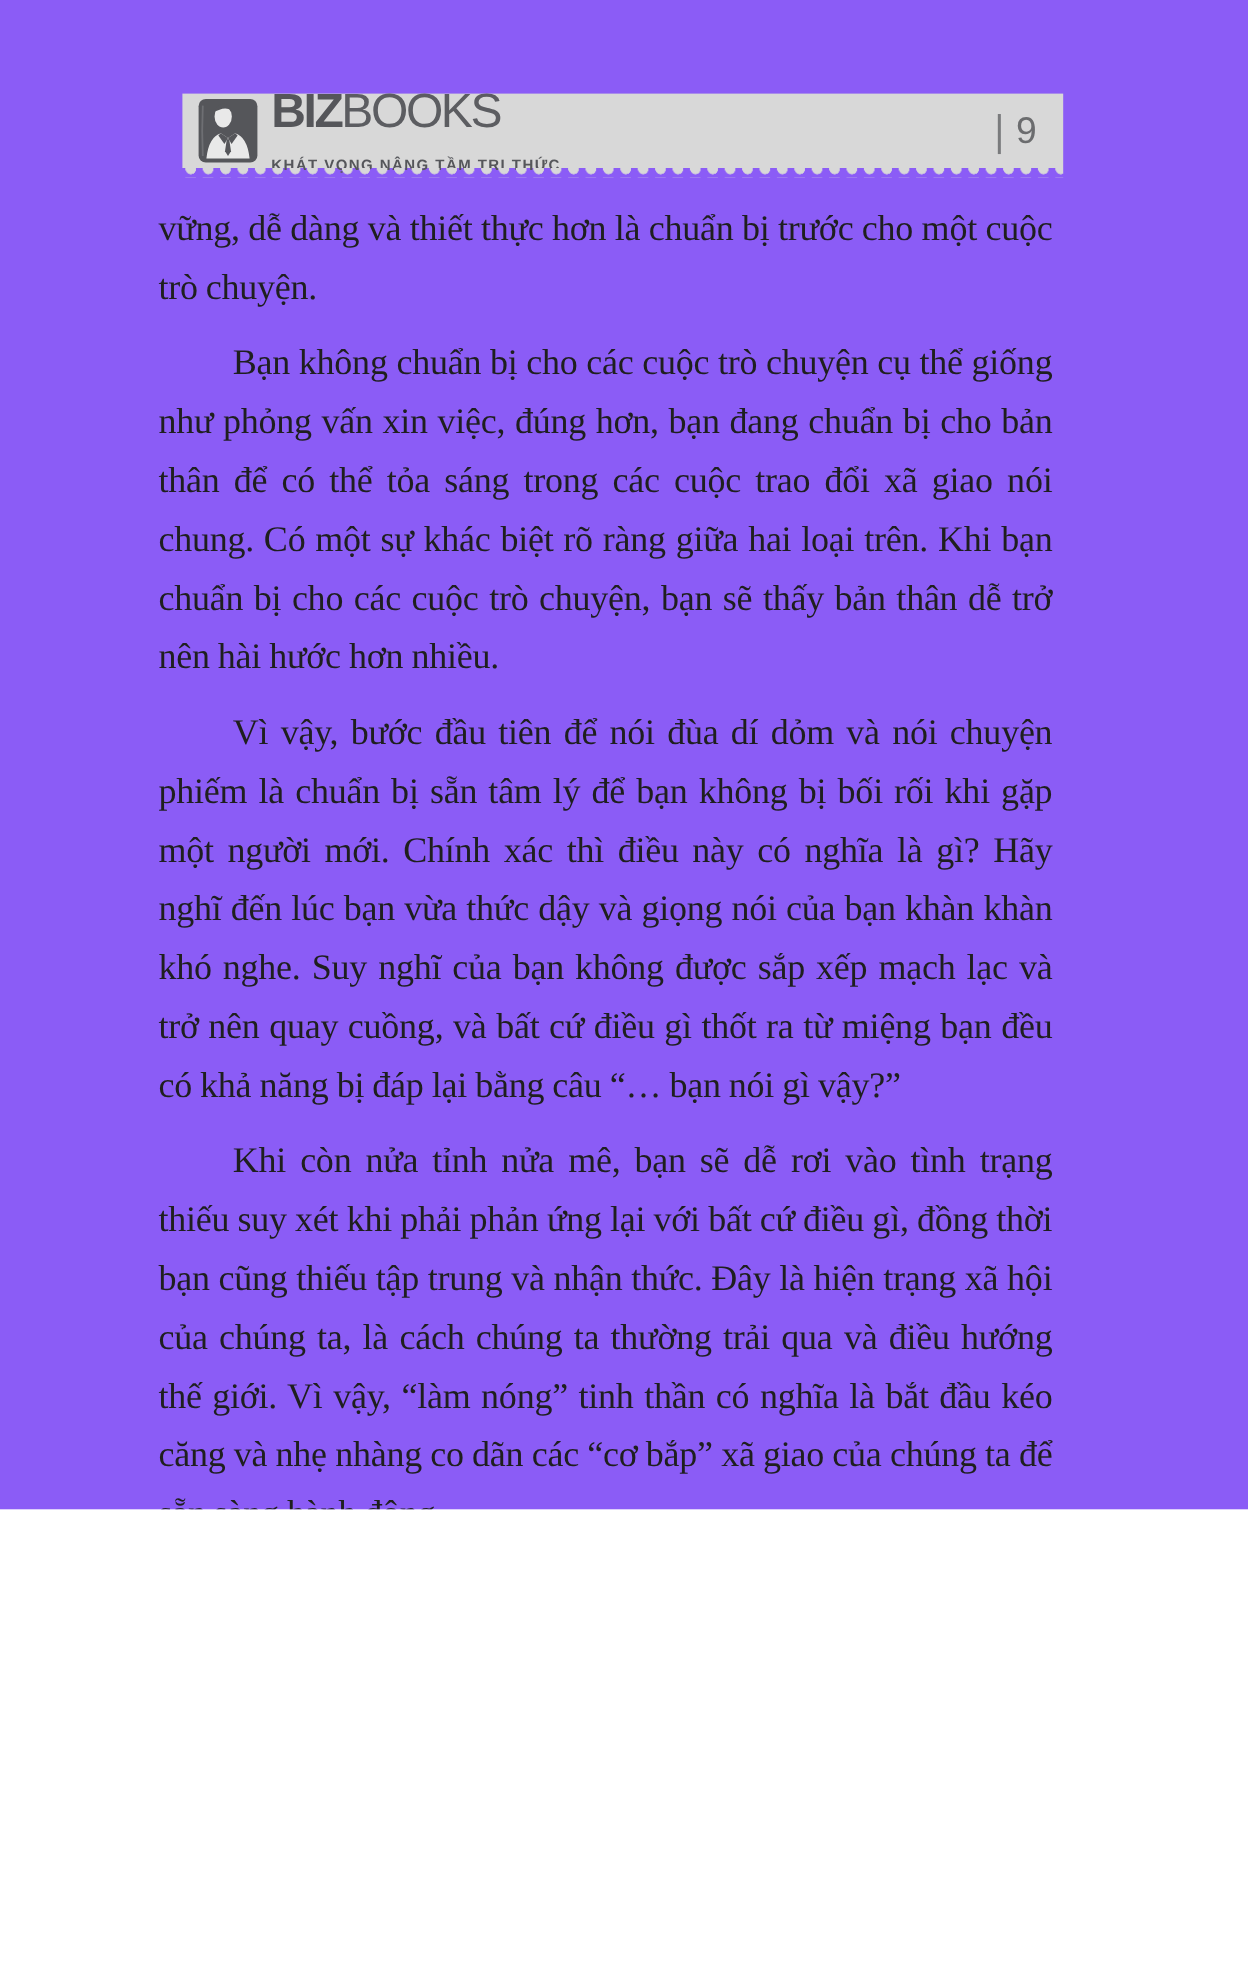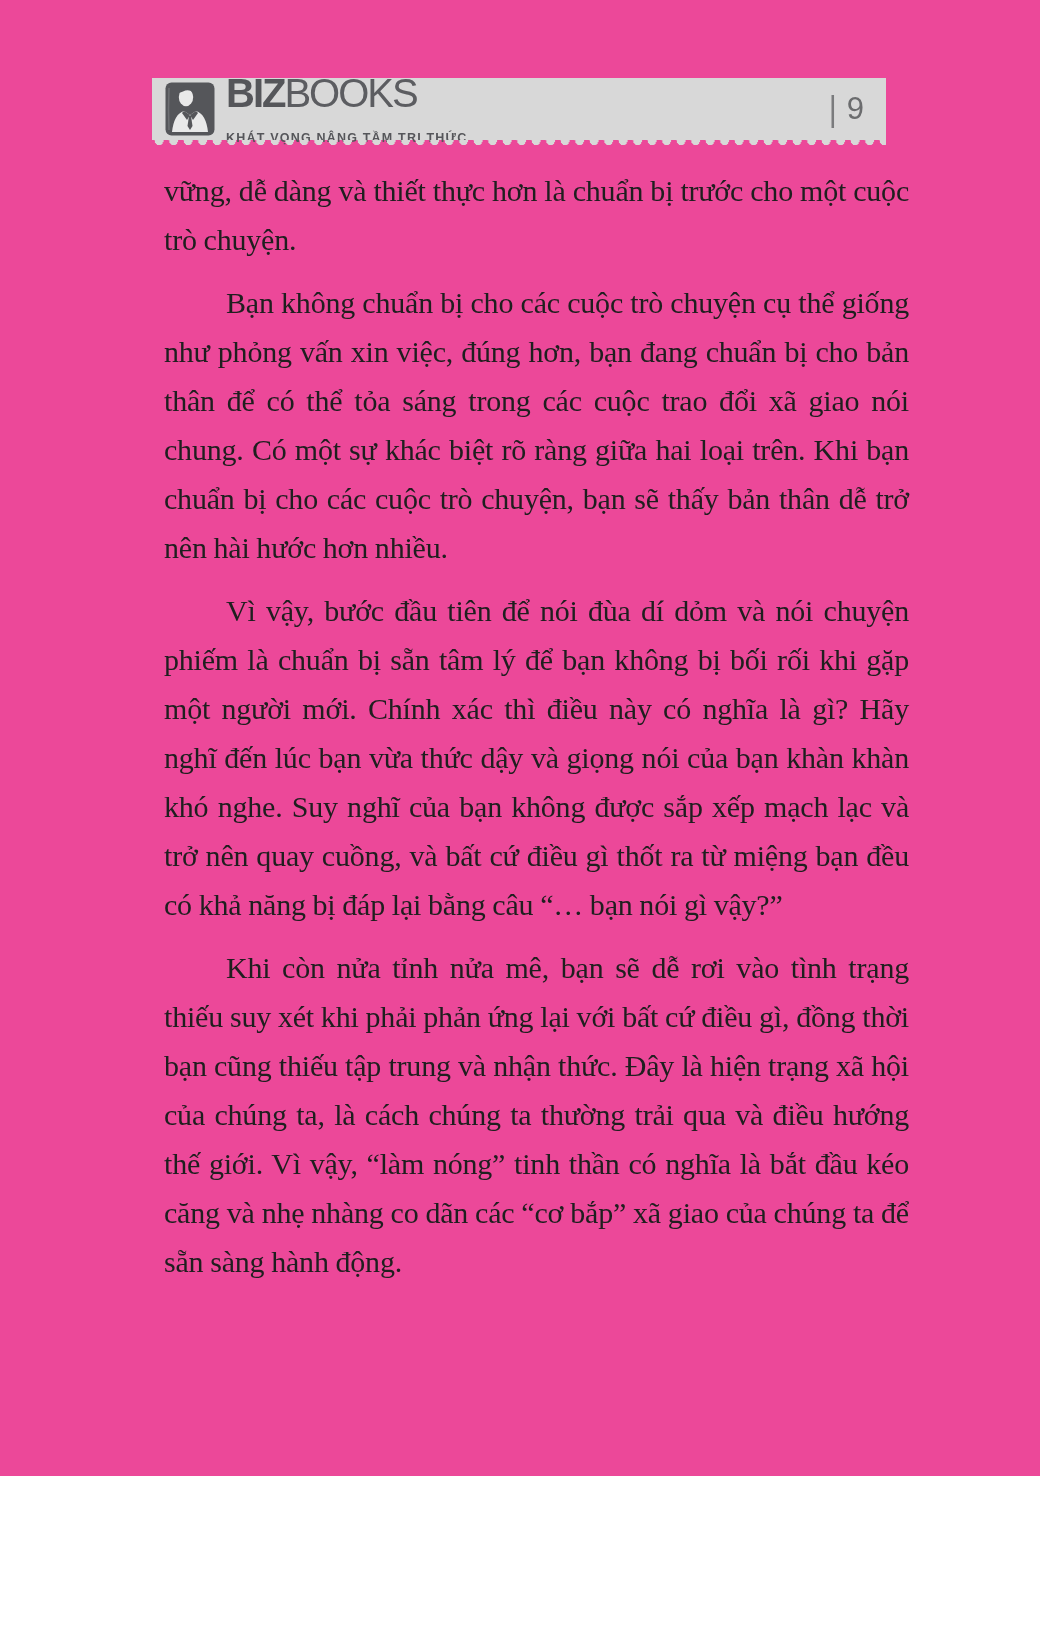--- a/index.html
+++ b/index.html
@@ -1,21 +1,21 @@
 <!DOCTYPE html>
 <html><head>
 <meta charset="utf-8">
 <style>
   * { margin: 0; padding: 0; box-sizing: border-box; }
   html, body { background: #ffffff; }
   .page {
     position: relative;
     width: 1040px;
-    height: 1476px;
-    background: #ec4899;
+    height: 1258px;
+    background: #8b5cf6;
     font-family: "Liberation Serif", serif;
     overflow: hidden;
     padding-left: 16px;
   }
 
   
   .header-band {
     position: absolute;
     left: 152px;
     top: 78px;
@@ -83,21 +83,21 @@
   }
   .page-number-block .pn-sep {
     font-weight: 300;
     color: #7a7b7d;
     transform: scaleY(1.15);
   }
 
   
   .content {
     position: absolute;
-    left: 164px;
+    left: 132px;
     top: 166px;
     width: 745px;
     color: #1f1f1f;
   }
   .content p {
     font-size: 30px;
     line-height: 49px;
     text-align: justify;
     letter-spacing: -0.2px;
     word-spacing: -0.5px;

